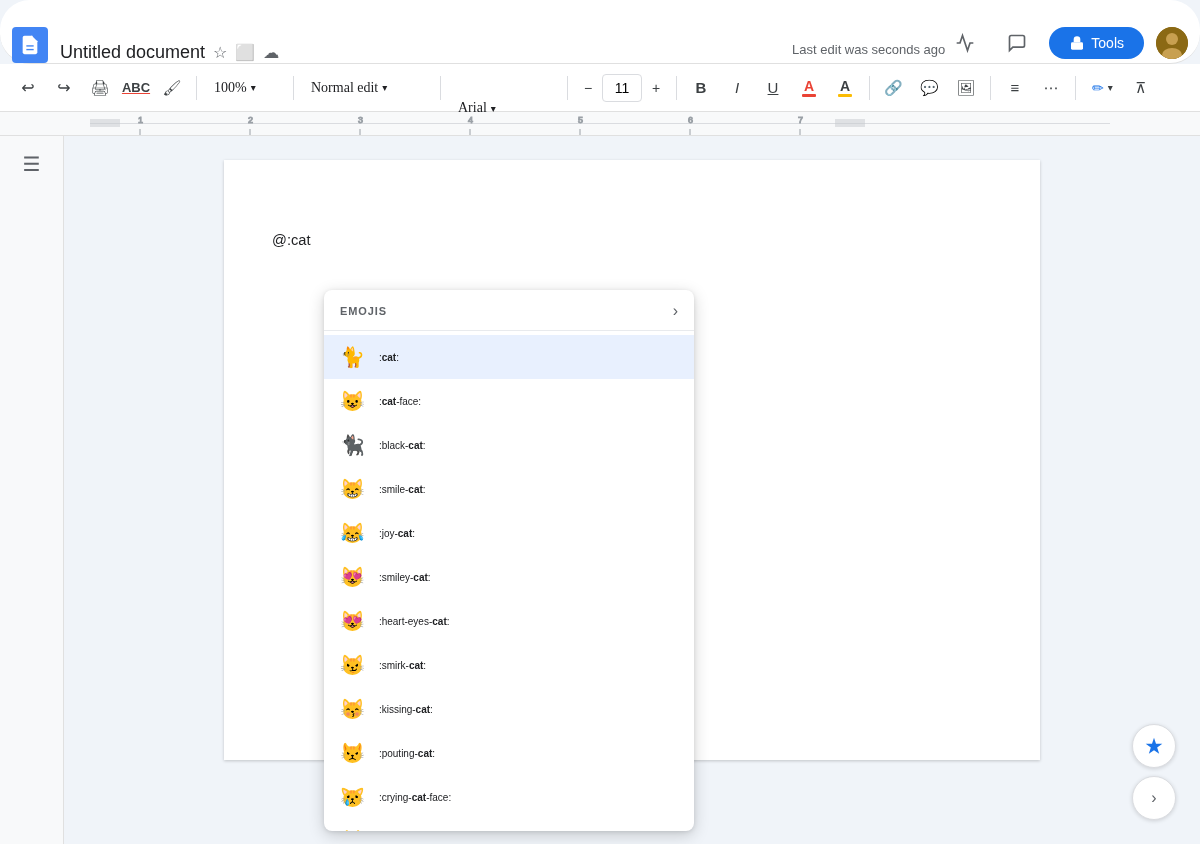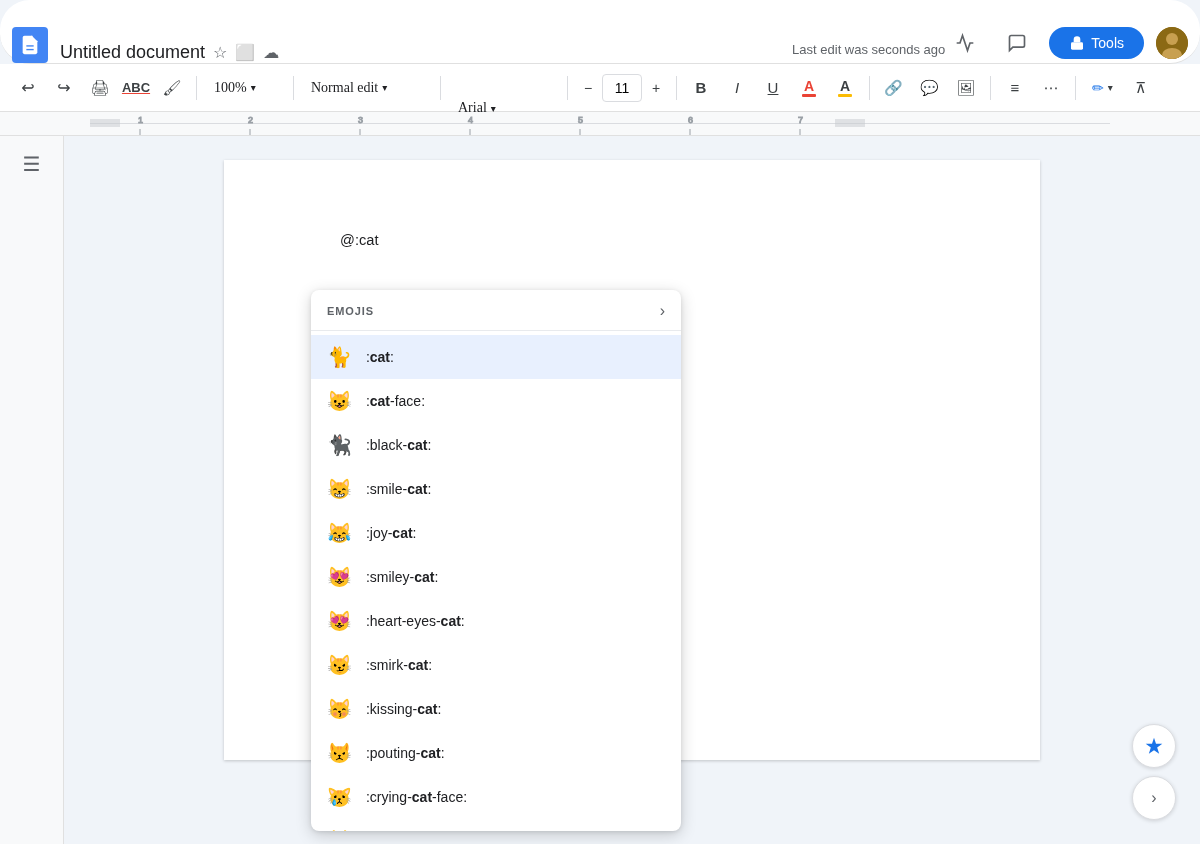--- a/index.html
+++ b/index.html
@@ -144,35 +144,35 @@
       padding: 24px 0;
       display: flex;
       flex-direction: column;
       align-items: center;
     }
     .doc-page {
       background: #fff;
       width: 816px;
       min-height: 600px;
       box-shadow: 0 1px 3px rgba(0,0,0,0.2);
-      padding: 72px 116px;
+      padding: 72px 48px;
       position: relative;
     }
     .doc-text {
       font-size: 11pt;
       font-family: Arial, sans-serif;
       color: #202124;
       margin-bottom: 8px;
     }
 
     
     .emoji-dropdown {
       position: absolute;
       top: 130px;
-      left: 87px;
+      left: 100px;
       width: 370px;
       background: #fff;
       border-radius: 8px;
       box-shadow: 0 4px 16px rgba(0,0,0,0.18), 0 1px 4px rgba(0,0,0,0.1);
       overflow: hidden;
       z-index: 100;
     }
     .emoji-header {
       display: flex; align-items: center; justify-content: space-between;
       padding: 12px 16px 10px;
@@ -193,21 +193,21 @@
     .emoji-list { padding: 4px 0; }
     .emoji-item {
       display: flex; align-items: center;
       padding: 10px 16px;
       cursor: pointer;
       font-size: 14px;
       color: #202124;
     }
     .emoji-item.selected { background: #e8f0fe; }
     .emoji-glyph { font-size: 20px; margin-right: 14px; }
-    .emoji-name { font-size: 14px; color: #202124; }
+    .emoji-name { font-size: 10px; color: #202124; }
 
     
     .emoji-scroll {
       max-height: 500px;
       overflow-y: auto;
     }
     .emoji-scroll::-webkit-scrollbar { width: 6px; }
     .emoji-scroll::-webkit-scrollbar-thumb { background: #dadce0; border-radius: 3px; }
 
     

